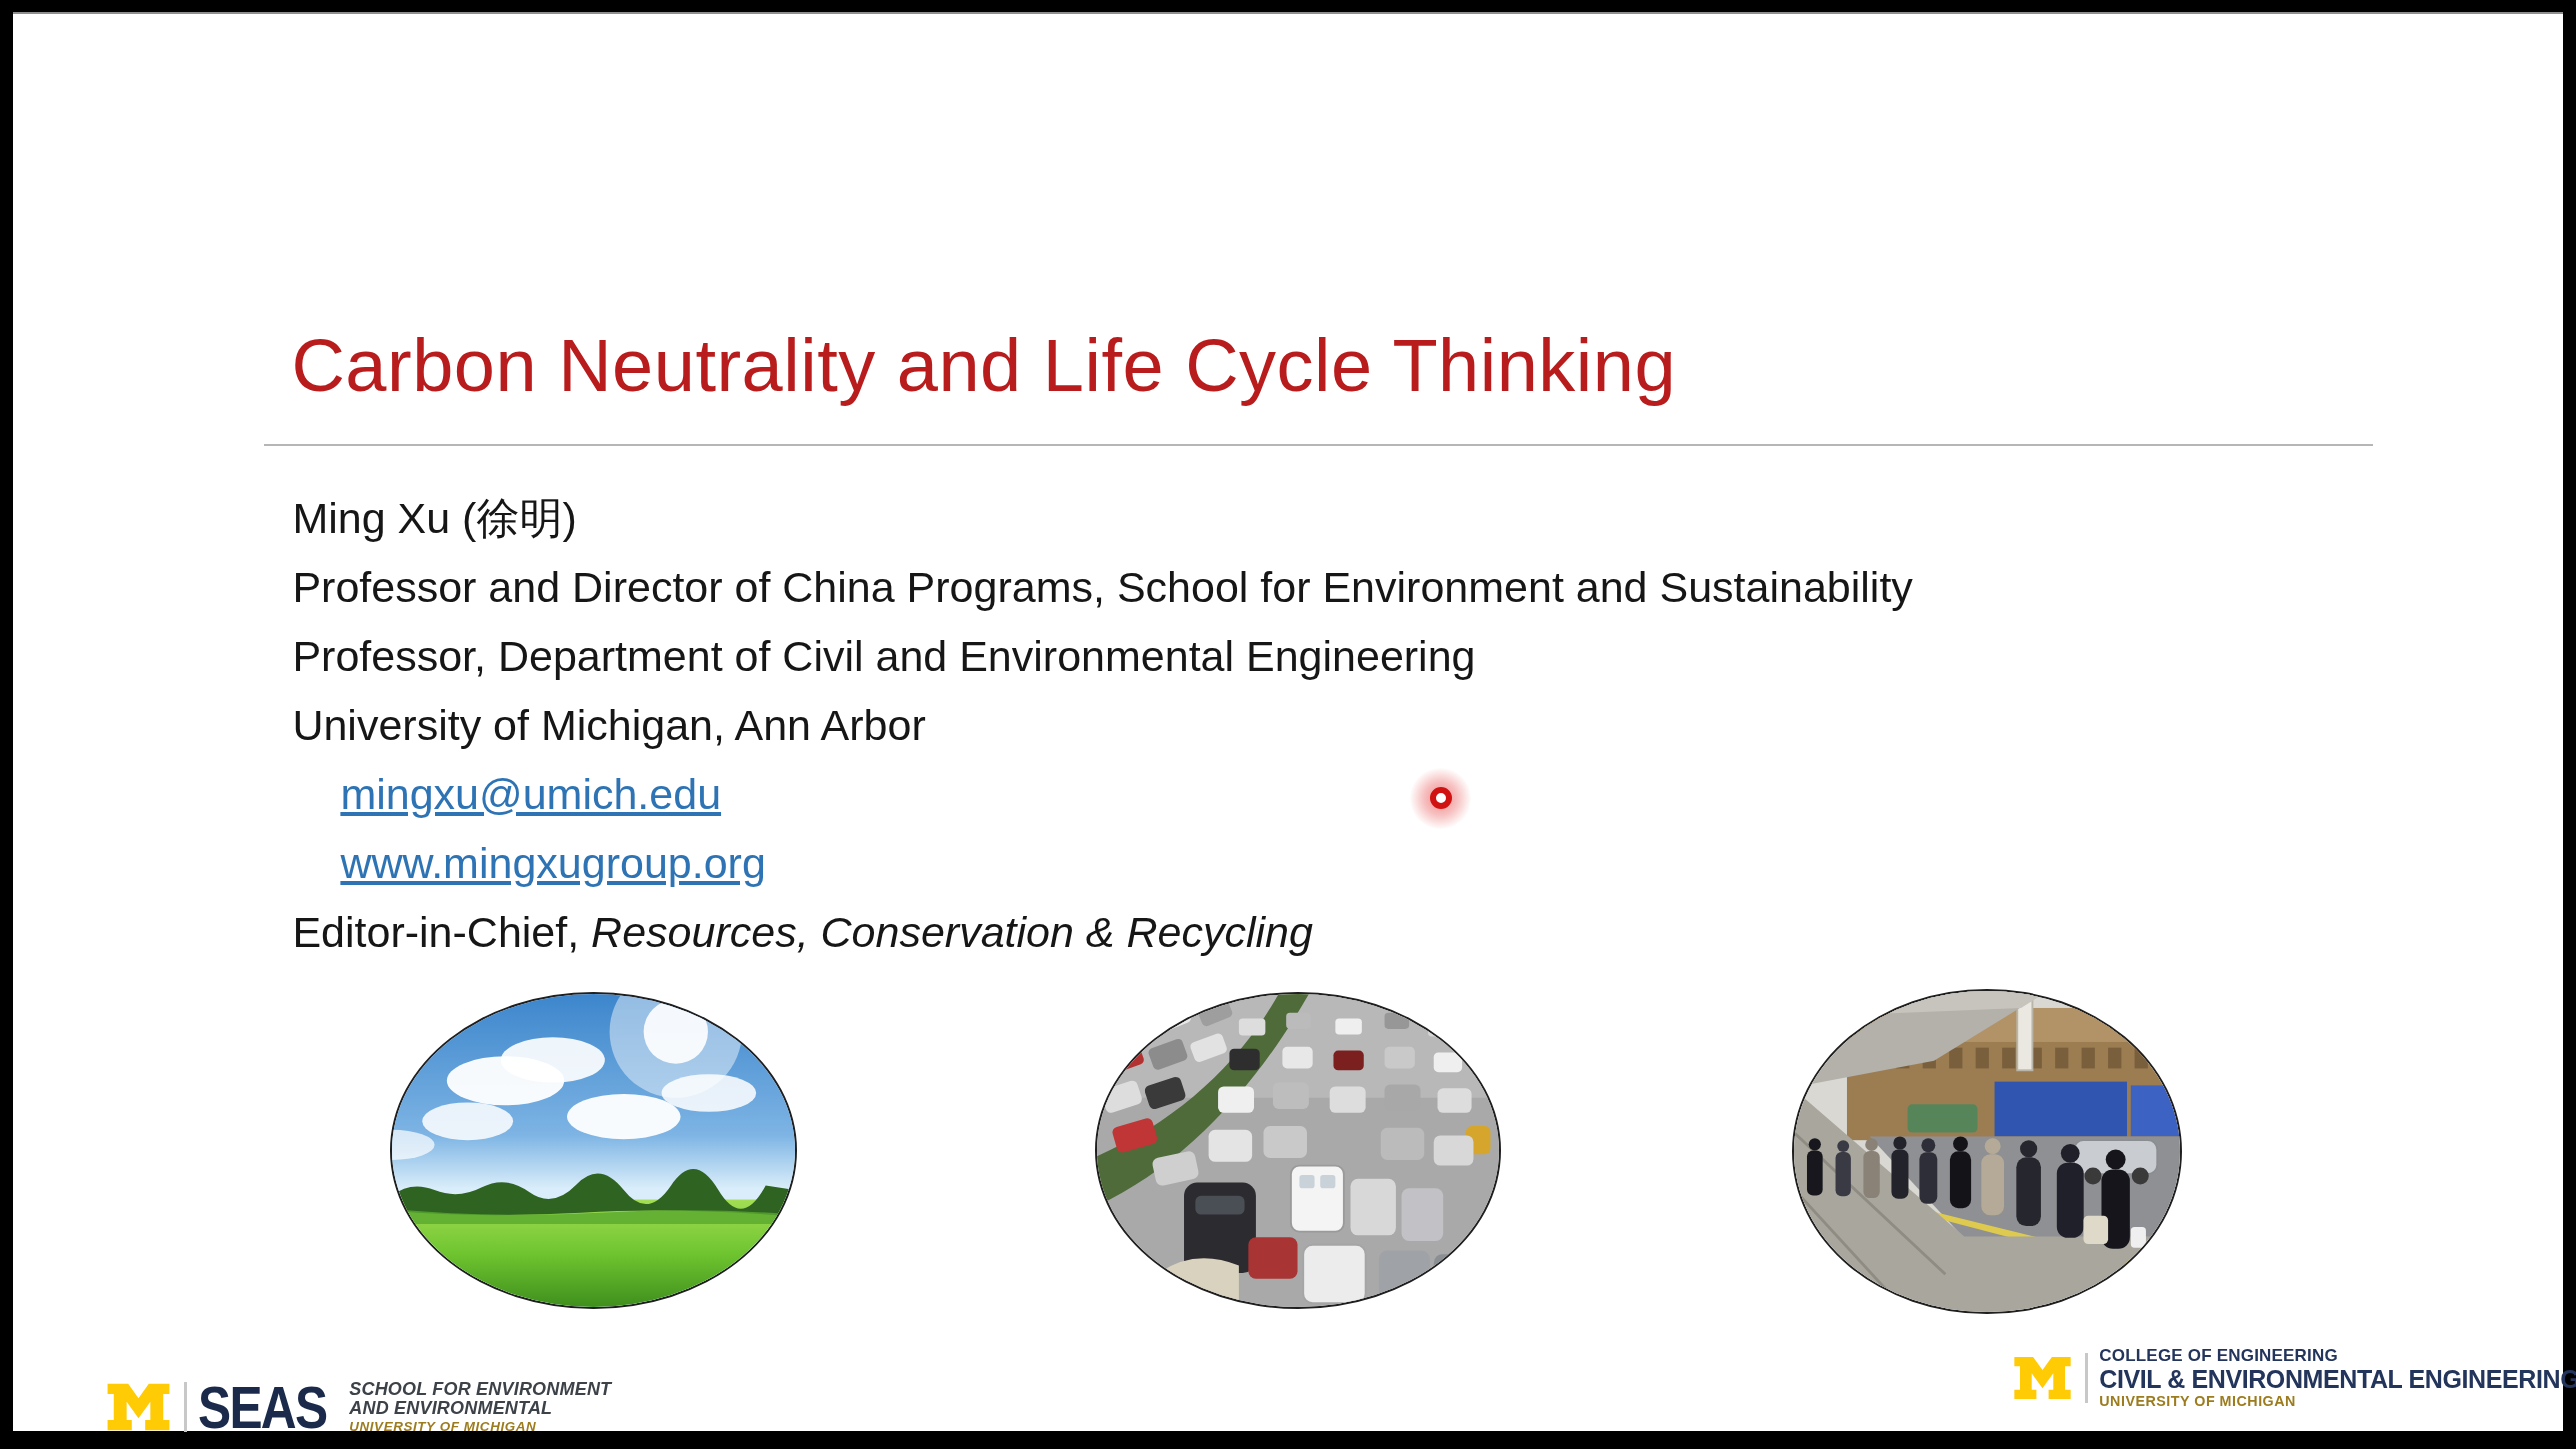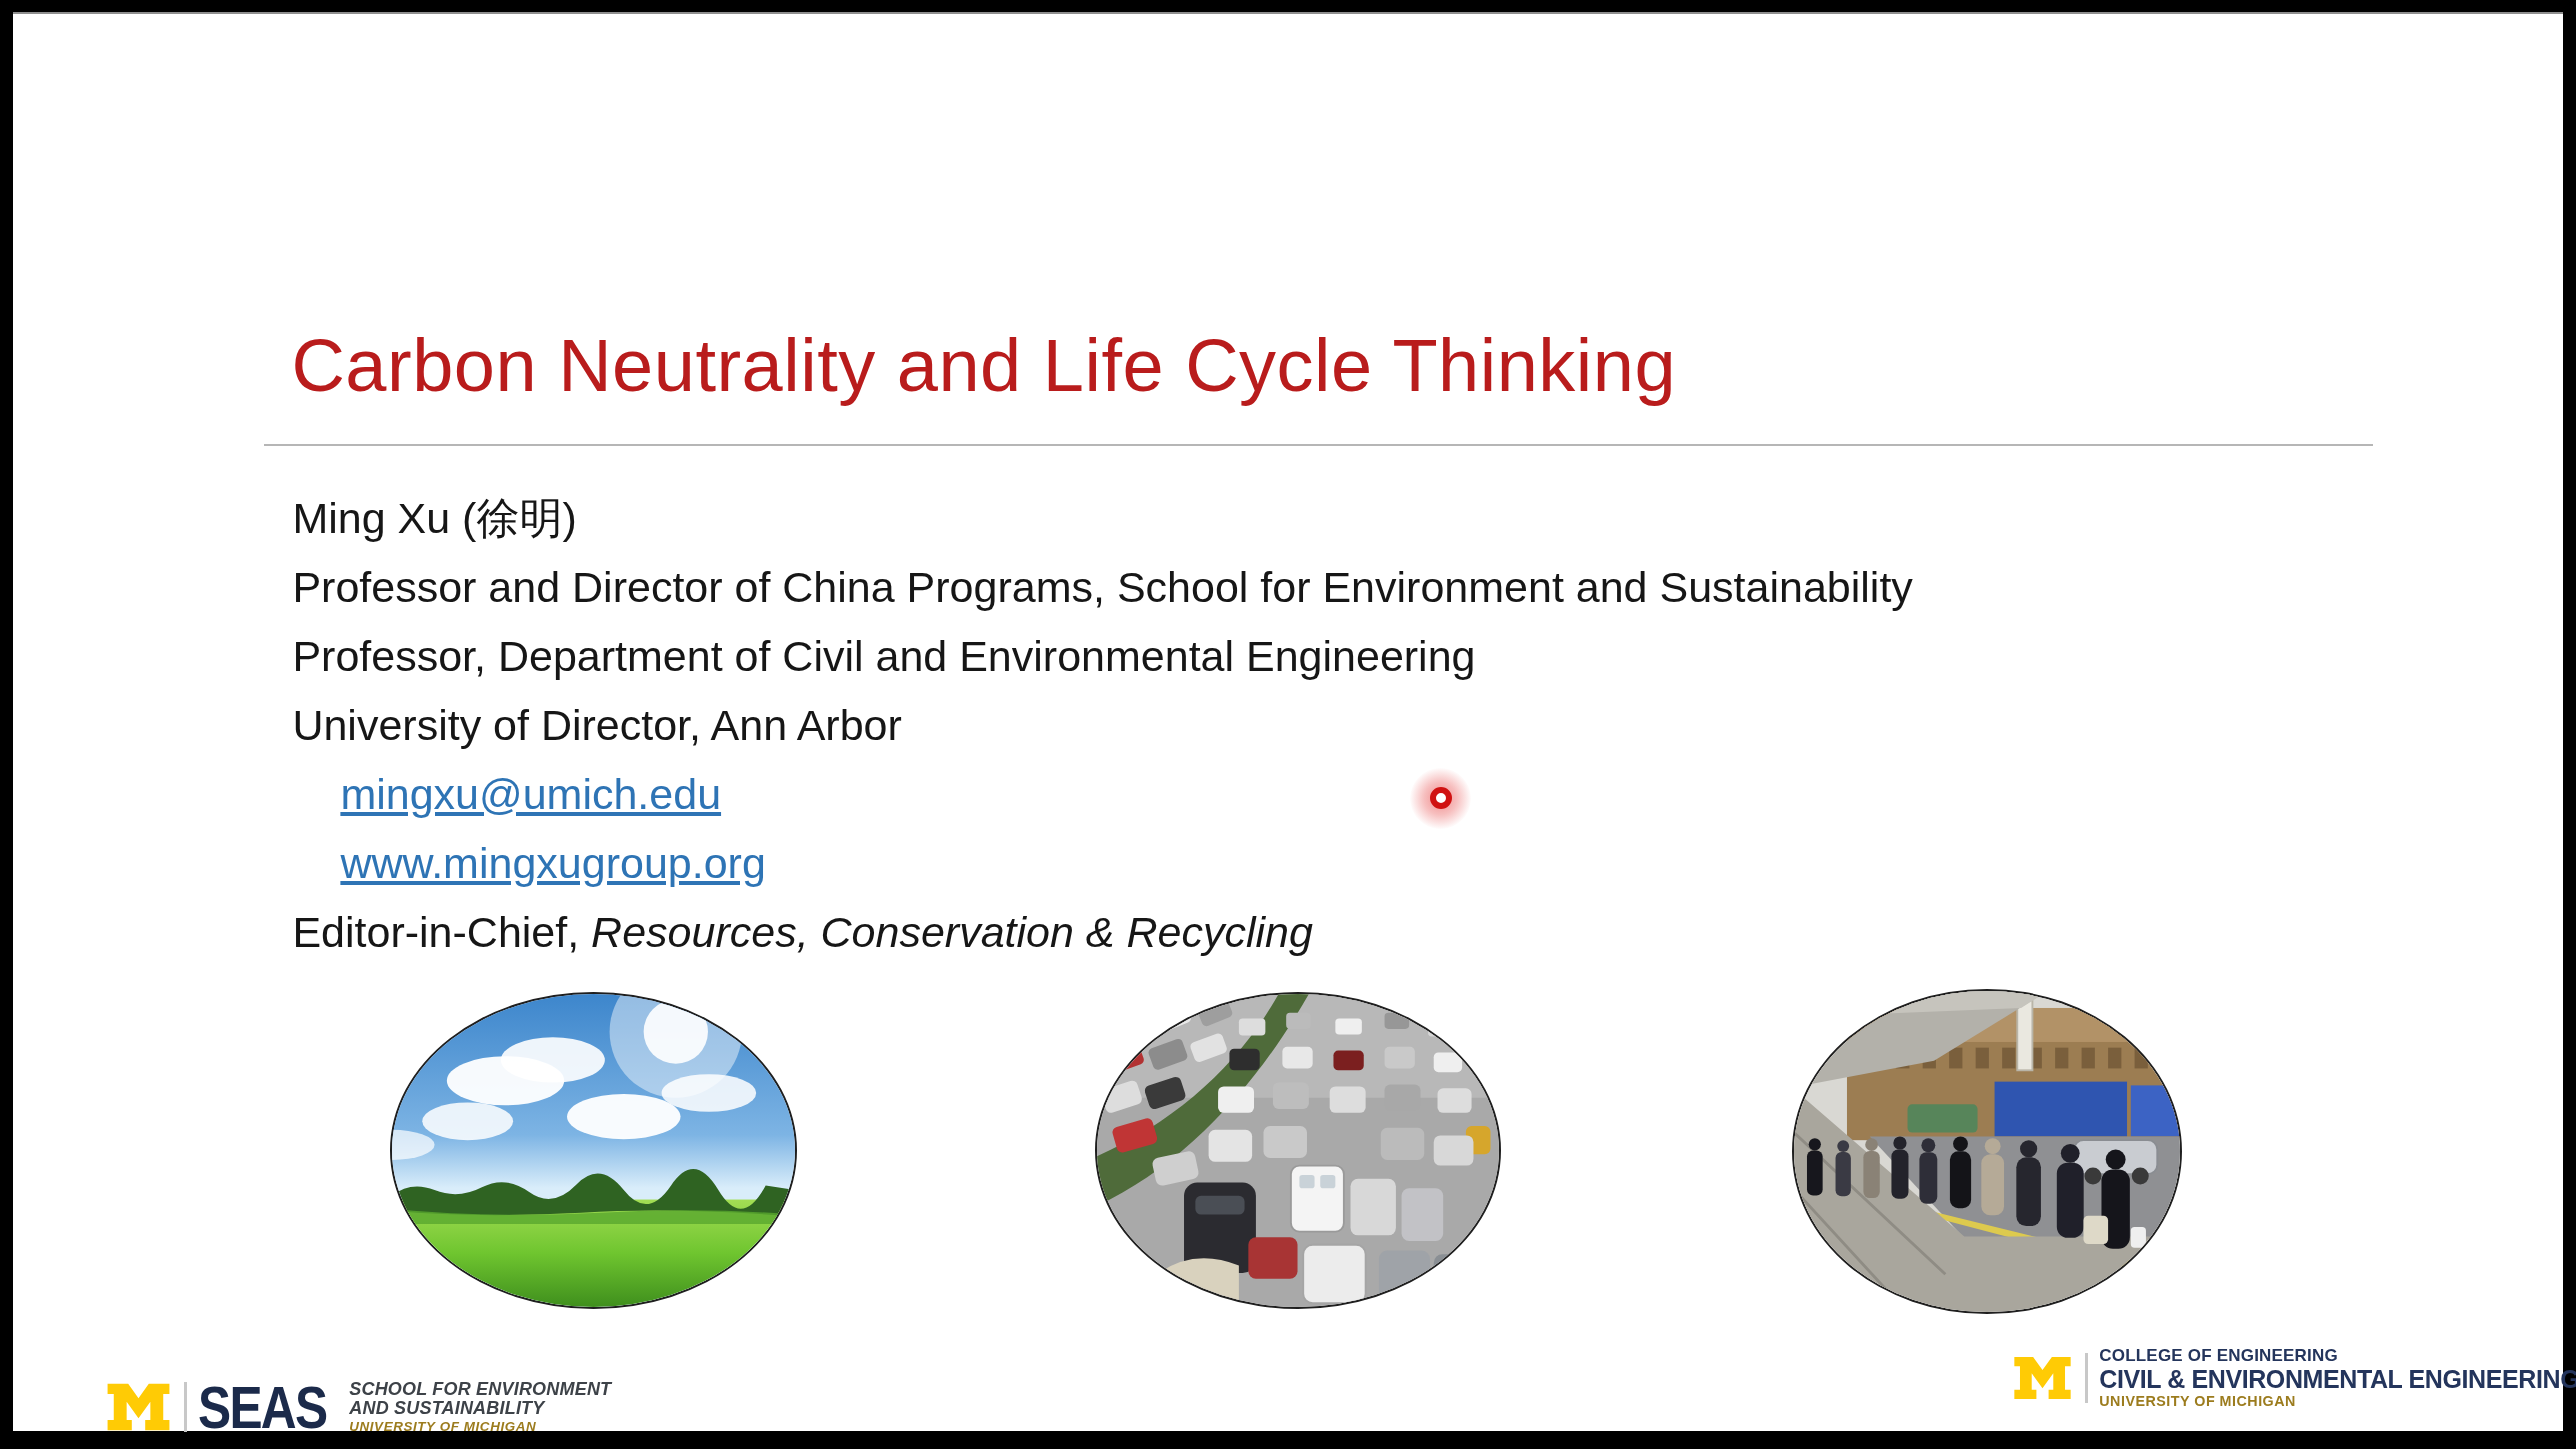--- a/index.html
+++ b/index.html
@@ -67,21 +67,21 @@
 
 <div class="slide">
 
   <h1 class="title">Carbon Neutrality and Life Cycle Thinking</h1>
   <div class="divider"></div>
 
   <div class="author">
     <div class="line">Ming Xu (徐明)</div>
     <div class="line">Professor and Director of China Programs, School for Environment and Sustainability</div>
     <div class="line">Professor, Department of Civil and Environmental Engineering</div>
-    <div class="line">University of Director, Ann Arbor</div>
+    <div class="line">University of Michigan, Ann Arbor</div>
     <div class="line"><a>mingxu@umich.edu</a></div>
     <div class="line"><a>www.mingxugroup.org</a></div>
     <div class="line"><span>Editor-in-Chief, </span><span class="italic">Resources, Conservation &amp; Recycling</span></div>
   </div>
 
   <div class="laser">
     <div class="ring"></div>
   </div>
 
   <div class="oval oval-1">
@@ -247,21 +247,21 @@
   </div>
 
   <div class="logo logo-seas">
     <svg width="67" height="52" viewBox="0 0 130 100">
       <path d="M5 5H45L65 33 85 5H125V25H113V75H125V95H78V75H88V40L65 72 42 40V75H52V95H5V75H17V25H5Z" fill="#FFCB05"></path>
     </svg>
     <div class="logo-rule"></div>
     <div class="seas-acronym">SEAS</div>
     <div class="seas-col">
       <div class="big">SCHOOL FOR ENVIRONMENT</div>
-      <div class="big">AND SUSTAINABILITY</div>
+      <div class="big">AND ENVIRONMENTAL</div>
       <div class="small">UNIVERSITY OF MICHIGAN</div>
     </div>
   </div>
 
   <div class="logo logo-cee">
     <svg width="61" height="48" viewBox="0 0 130 100">
       <path d="M5 5H45L65 33 85 5H125V25H113V75H125V95H78V75H88V40L65 72 42 40V75H52V95H5V75H17V25H5Z" fill="#FFCB05"></path>
     </svg>
     <div class="logo-rule"></div>
     <div class="cee-col">

